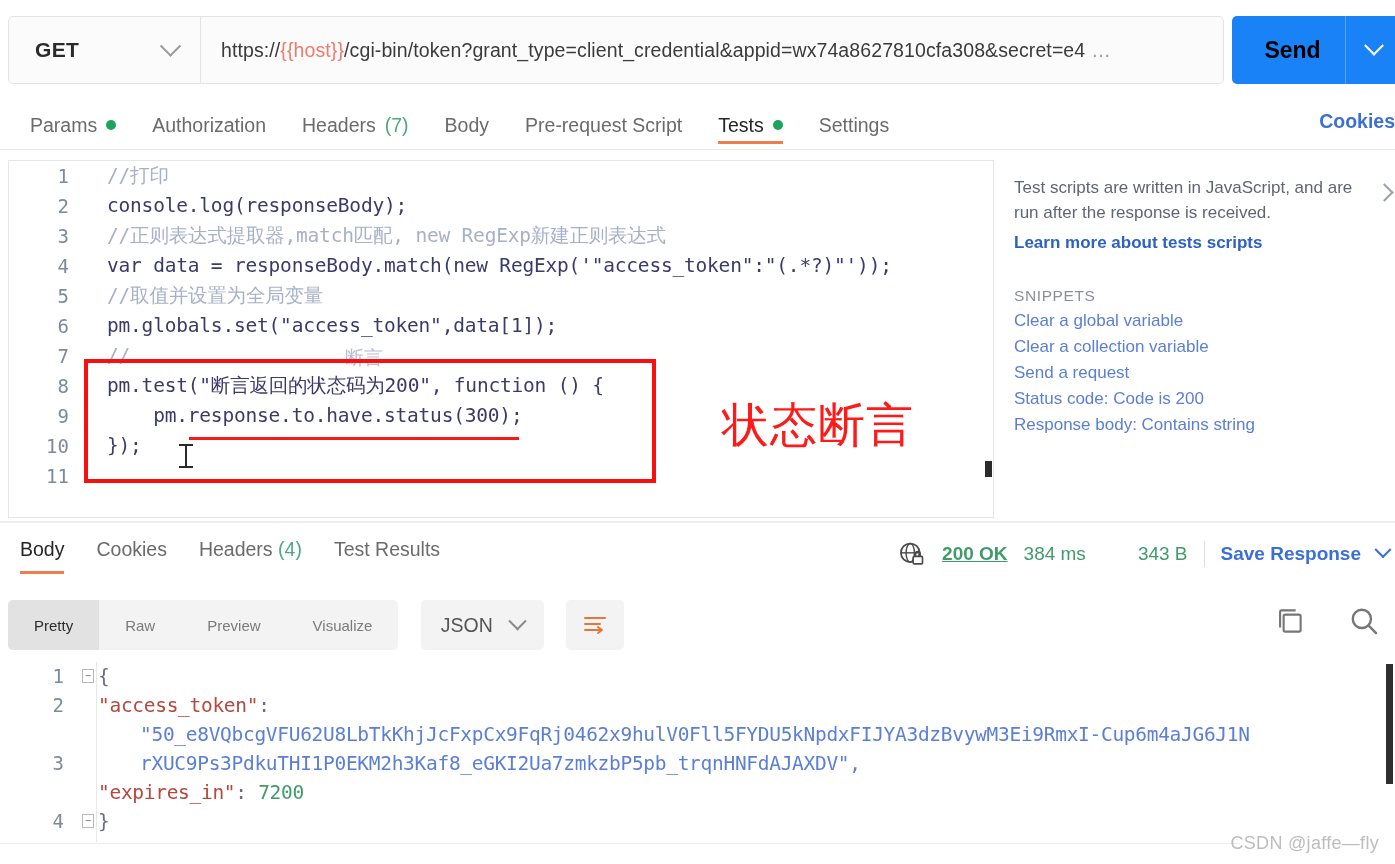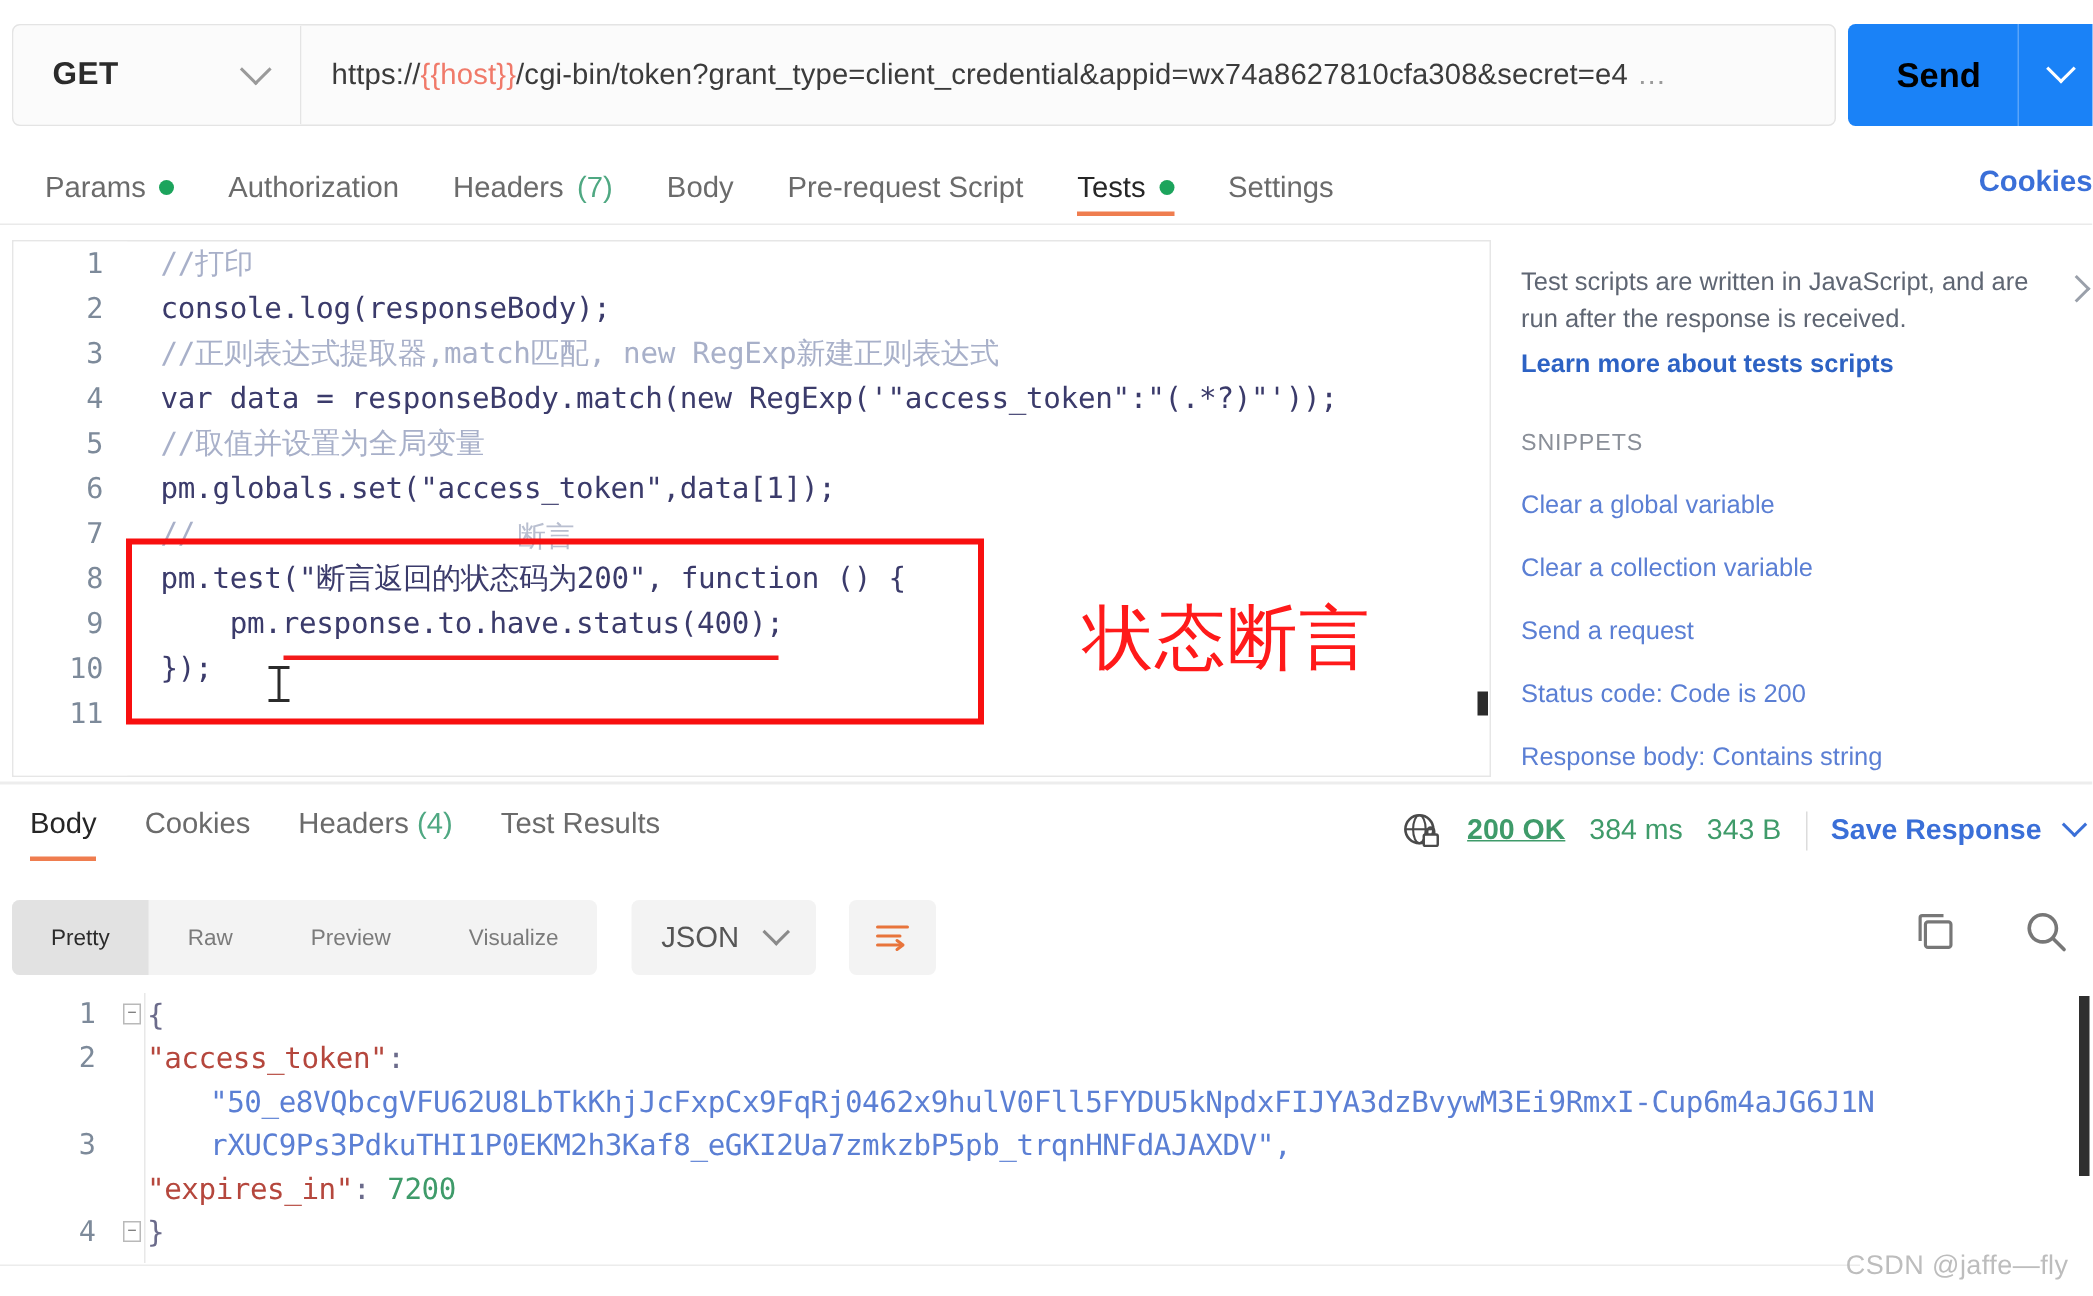--- a/index.html
+++ b/index.html
@@ -127,21 +127,21 @@
   }
 
   
   .snippets {
     position: absolute; left: 1002px; top: 160px; width: 393px; height: 358px;
     padding: 16px 24px 0 12px;
   }
   .snip-intro { font-size: 17px; color: #5f6673; line-height: 1.45; width: 340px;}
   .snip-learn { font-size: 17px; color: #2d62c4; font-weight: bold; margin-top: 8px; }
   .snip-head { font-size: 15.5px; color: #8a8f98; letter-spacing: .6px; margin-top: 34px; }
-  .snip-item { font-size: 17px; color: #5b7fd4; margin-top: 22px; }
+  .snip-item { font-size: 17px; color: #5b7fd4; margin-top: 6px; }
   .snip-item:first-of-type { margin-top: 7px; }
   .snip-arrow {
     position: absolute; right: 4px; top: 26px;
     width: 13px; height: 13px; border-right: 2.2px solid #9aa0aa; border-top: 2.2px solid #9aa0aa;
     transform: rotate(45deg);
   }
 
   
   .resp-sep { position: absolute; left: 0; top: 521px; width: 1395px; height: 2px; background: #ededed; }
   .resptabs {
@@ -157,21 +157,21 @@
     content:""; position:absolute; left: 16px; right: 16px; bottom: 0;
     height: 3px; background: #ef7d4f;
   }
   .respmeta {
     position: absolute; right: 6px; top: 540px;
     display: flex; align-items: center; gap: 16px; font-size: 19px;
   }
   .globe-icon { width: 28px; height: 28px; }
   .m-status { color: #3f9b6a; font-weight: 600; text-decoration: underline; }
   .m-time { color: #3f9b6a; }
-  .m-size { color: #3f9b6a; }
+  .m-size { color: #3f9b6a; margin-left: 36px; }
   .vdiv { width: 1px; height: 26px; background: #dcdcdc; }
   .save-resp { color: #3a6fd8; font-weight: bold; }
   .save-chev {
     width: 12px; height: 12px; border-right: 2.2px solid #3a6fd8; border-bottom: 2.2px solid #3a6fd8;
     transform: rotate(45deg) translate(-3px,-3px);
   }
 
   
   .fmtbar { position: absolute; left: 8px; top: 600px; width: 1379px; height: 52px; }
   .seg {
@@ -309,21 +309,21 @@
     </div>
     <div class="codearea">
       <div class="cline cmt">//打印</div>
       <div class="cline">console.log(responseBody);</div>
       <div class="cline cmt">//正则表达式提取器,match匹配, new RegExp新建正则表达式</div>
       <div class="cline">var data = responseBody.match(new RegExp('"access_token":"(.*?)"'));</div>
       <div class="cline cmt">//取值并设置为全局变量</div>
       <div class="cline">pm.globals.set("access_token",data[1]);</div>
       <div class="cline cmt">//</div>
       <div class="cline">pm.test("断言返回的状态码为200", function () {</div>
-      <div class="cline">    pm.response.to.have.status(400);</div>
+      <div class="cline">    pm.response.to.have.status(300);</div>
       <div class="cline">});</div>
       <div class="cline"></div>
     </div>
     <div class="scrollthumb"></div>
   </div>
   <div style="position:absolute;left:345px;top:345px;font-family:'DejaVu Sans Mono',monospace;font-size:19px;color:#b9bfd0;">断言</div>
   <div class="underline-resp"></div>
   <div class="caret"></div>
   <div class="redbox"></div>
   <div class="annot">状态断言</div>

